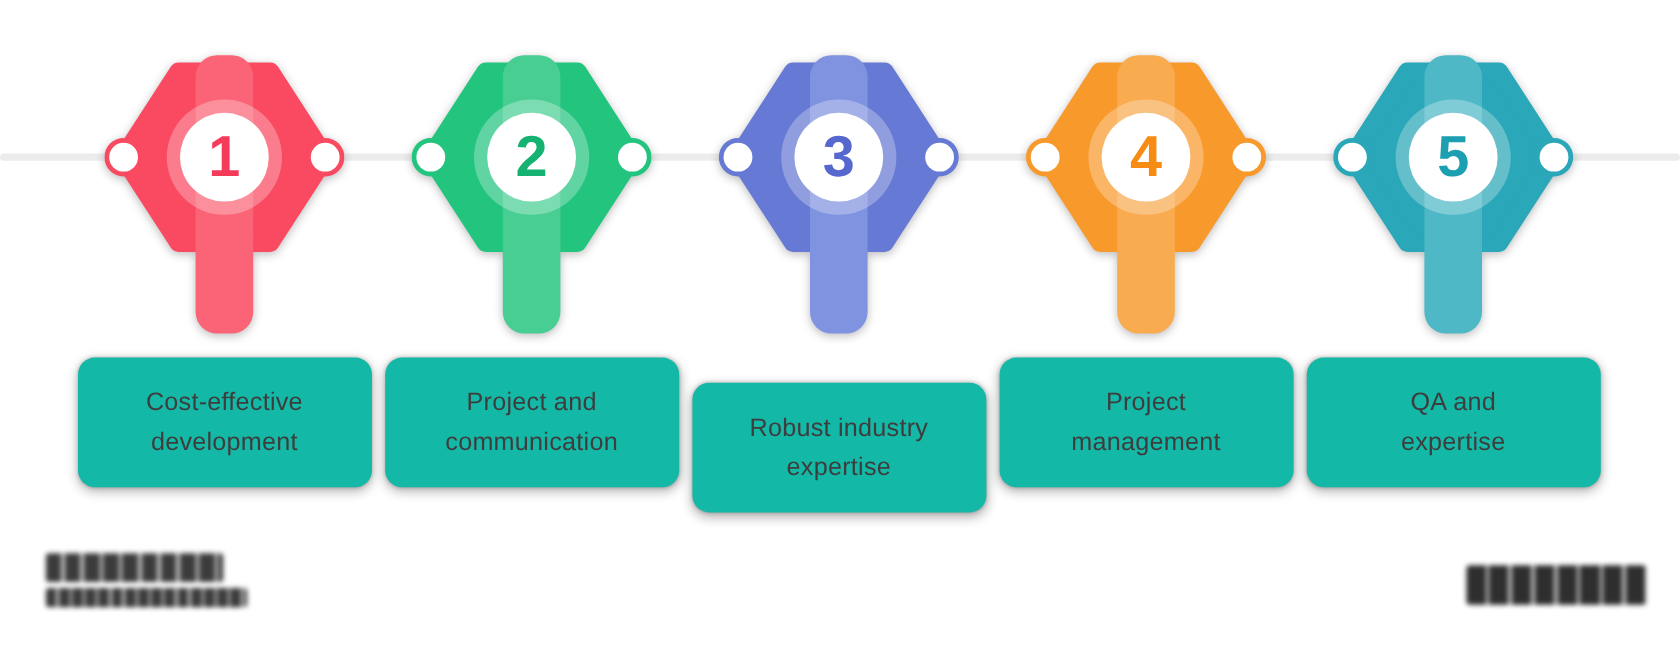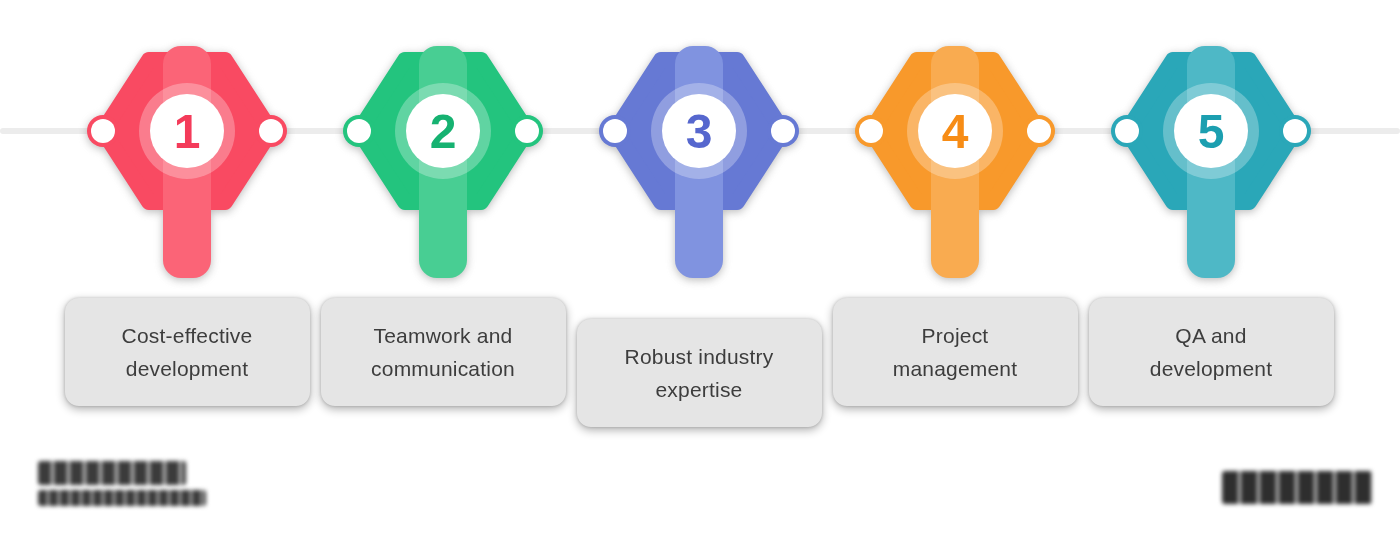--- a/index.html
+++ b/index.html
@@ -16,21 +16,21 @@
     filter:drop-shadow(0 2px 4px rgba(105,105,105,.45));
   }
   .marker .hex{fill:var(--c);stroke:var(--c);stroke-width:16;stroke-linejoin:round;}
   .marker .tab{fill:var(--c);}
   .marker .band{fill:var(--l);}
   .marker .ring{fill:#ffffff;opacity:.28;}
   .marker .inner-circle{fill:#ffffff;}
   .marker .num{fill:var(--n);font:700 48px "Liberation Sans","DejaVu Sans",sans-serif;}
   .marker .dot{fill:#ffffff;}
   .card{
-    position:absolute;top:298px;width:245px;height:108px;background:#e5e5e5;
+    position:absolute;top:298px;width:245px;height:108px;background:#14b8a6;
     border-radius:14px;box-shadow:0 3px 10px rgba(0,0,0,.32),0 0 3px rgba(0,0,0,.18);
     display:flex;align-items:center;justify-content:center;
   }
   .card-label{
     white-space:pre-line;text-align:center;color:#3D3D3D;
     font-size:21px;line-height:33px;letter-spacing:.2px;
   }
   .brand-logo{position:absolute;}
   .blur-line{
     border-radius:3px;filter:blur(2.2px);
@@ -75,21 +75,21 @@
         <circle class="tab" cx="16" cy="87" r="16"></circle>
         <circle class="tab" cx="184" cy="87" r="16"></circle>
         <rect class="band" x="76" y="2" width="48" height="232" rx="18"></rect>
         <circle class="ring" cx="100" cy="87" r="48"></circle>
         <circle class="inner-circle" cx="100" cy="87" r="37"></circle>
         <text class="num" x="100" y="87" text-anchor="middle" dominant-baseline="central">2</text>
         <circle class="dot" cx="16" cy="87" r="12"></circle>
         <circle class="dot" cx="184" cy="87" r="12"></circle>
       </svg>
       <div class="card" style="left: 320.5px;">
-        <div class="card-label">Teamwork and
+        <div class="card-label">Project and
 communication</div>
       </div>
     </div>
 
     <div class="step" style="--c: #6679D4; --l: #8093E0; --n: #5667CE;">
       <svg class="marker" viewBox="0 0 200 246" width="200" height="246" aria-hidden="true" style="left: 599px;">
         <polygon class="hex" points="62,16 138,16 184,87 138,158 62,158 16,87"></polygon>
         <circle class="tab" cx="16" cy="87" r="16"></circle>
         <circle class="tab" cx="184" cy="87" r="16"></circle>
         <rect class="band" x="76" y="2" width="48" height="232" rx="18"></rect>
@@ -130,21 +130,21 @@
         <circle class="tab" cx="184" cy="87" r="16"></circle>
         <rect class="band" x="76" y="2" width="48" height="232" rx="18"></rect>
         <circle class="ring" cx="100" cy="87" r="48"></circle>
         <circle class="inner-circle" cx="100" cy="87" r="37"></circle>
         <text class="num" x="100" y="87" text-anchor="middle" dominant-baseline="central">5</text>
         <circle class="dot" cx="16" cy="87" r="12"></circle>
         <circle class="dot" cx="184" cy="87" r="12"></circle>
       </svg>
       <div class="card" style="left: 1088.5px;">
         <div class="card-label">QA and
-development</div>
+expertise</div>
       </div>
     </div>
   </div>
 
   <div class="brand-logo logo-left">
     <div class="blur-line l1"></div>
     <div class="blur-line l2"></div>
   </div>
   <div class="brand-logo logo-right">
     <div class="blur-line r1"></div>

